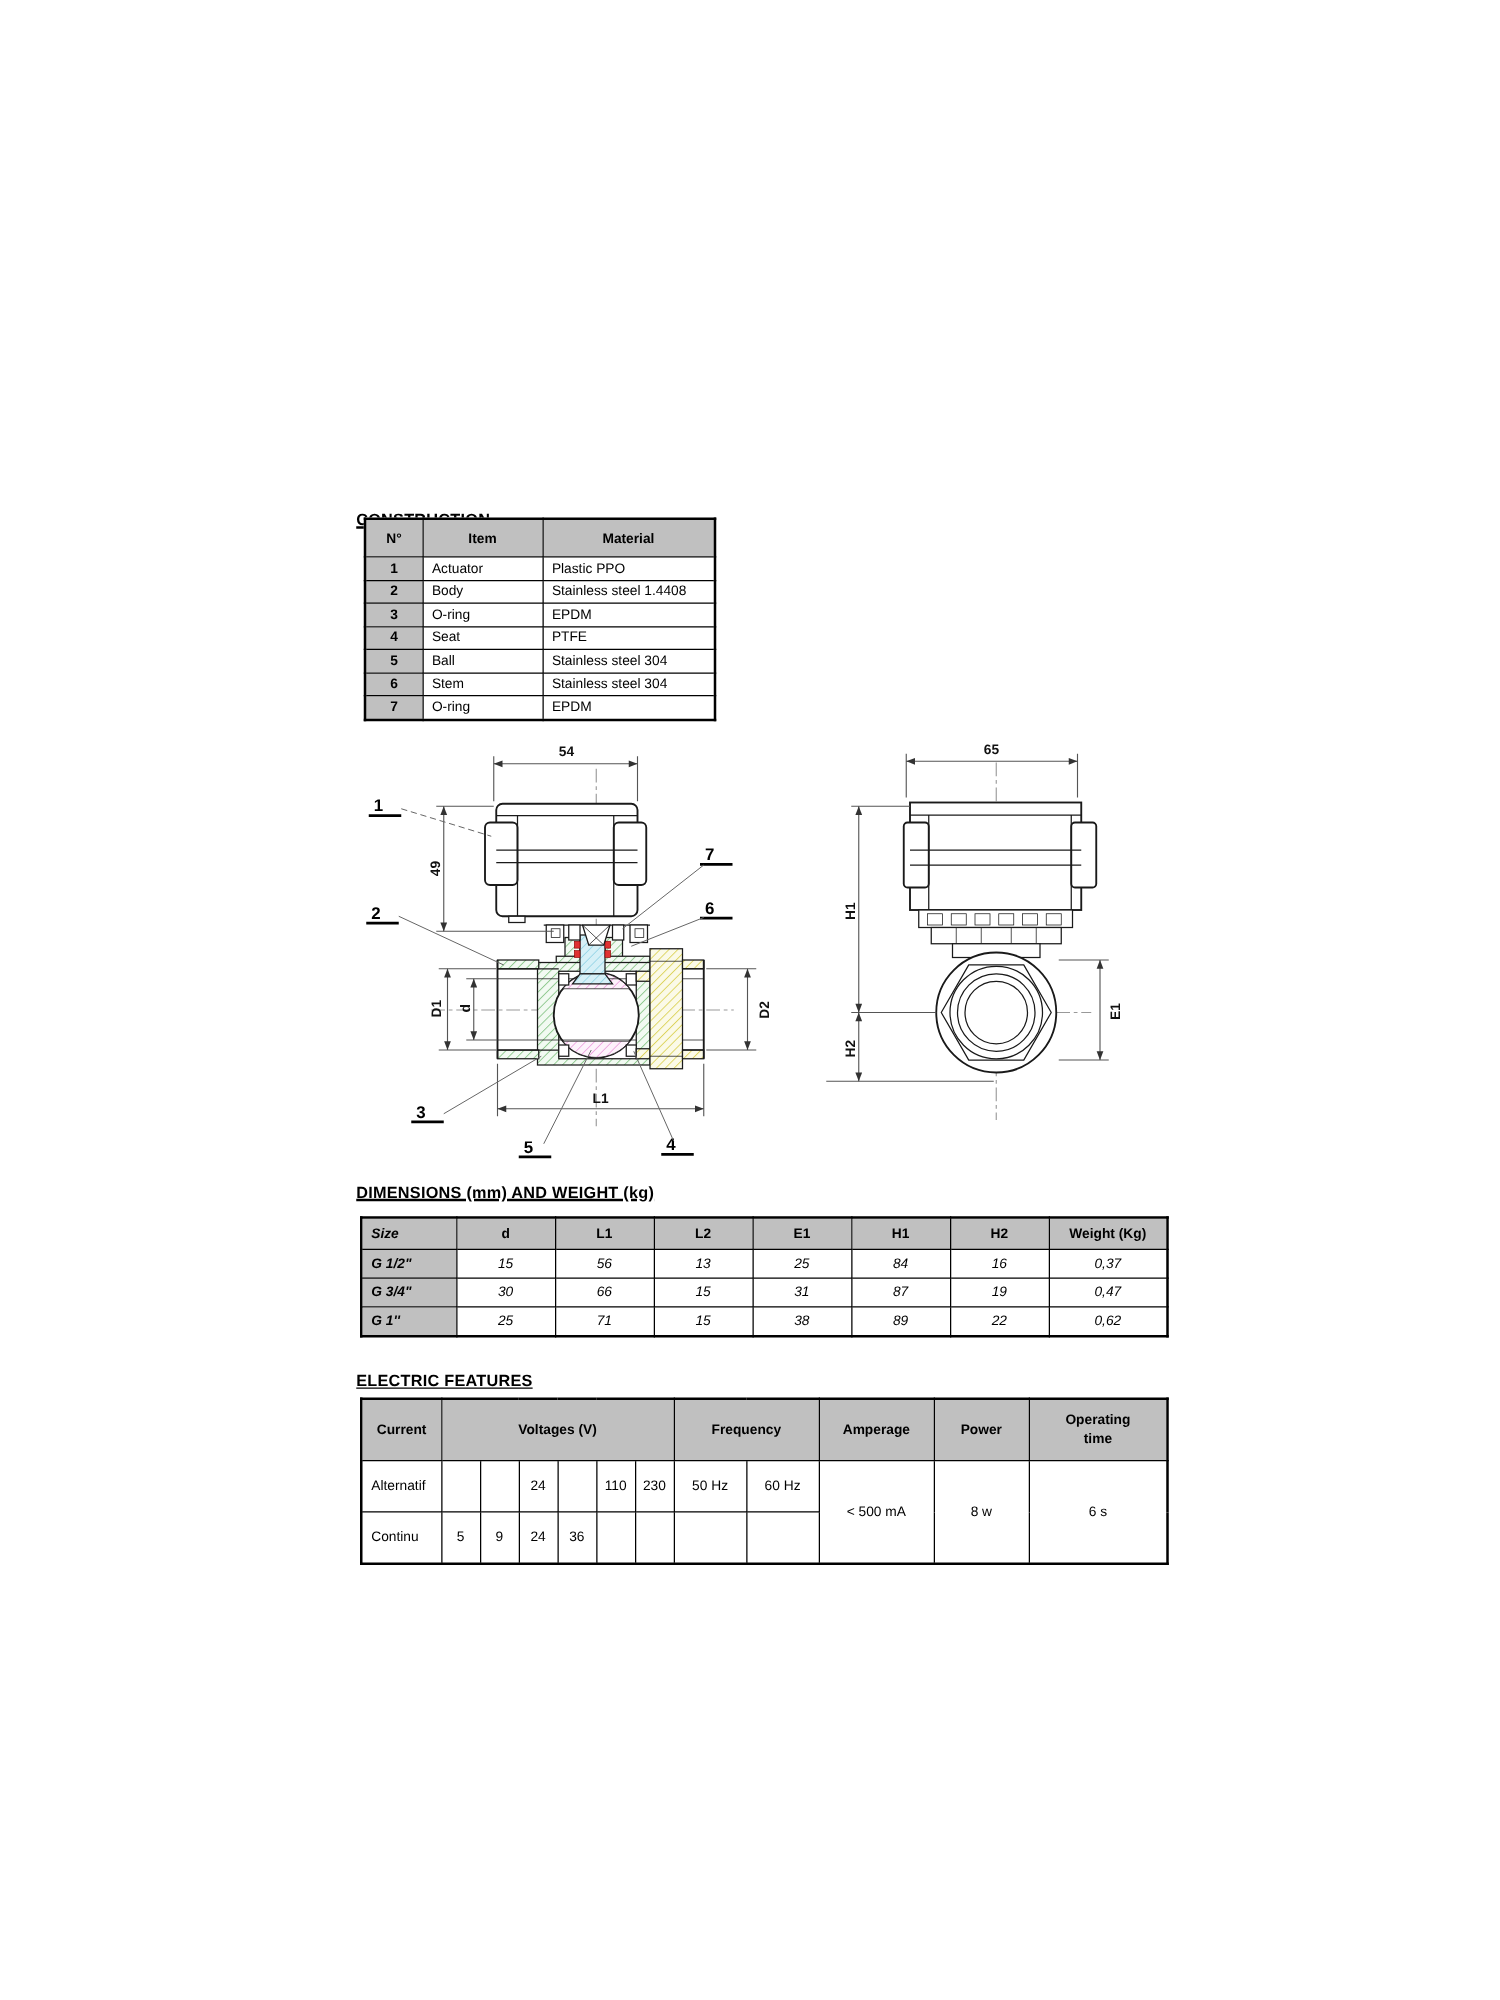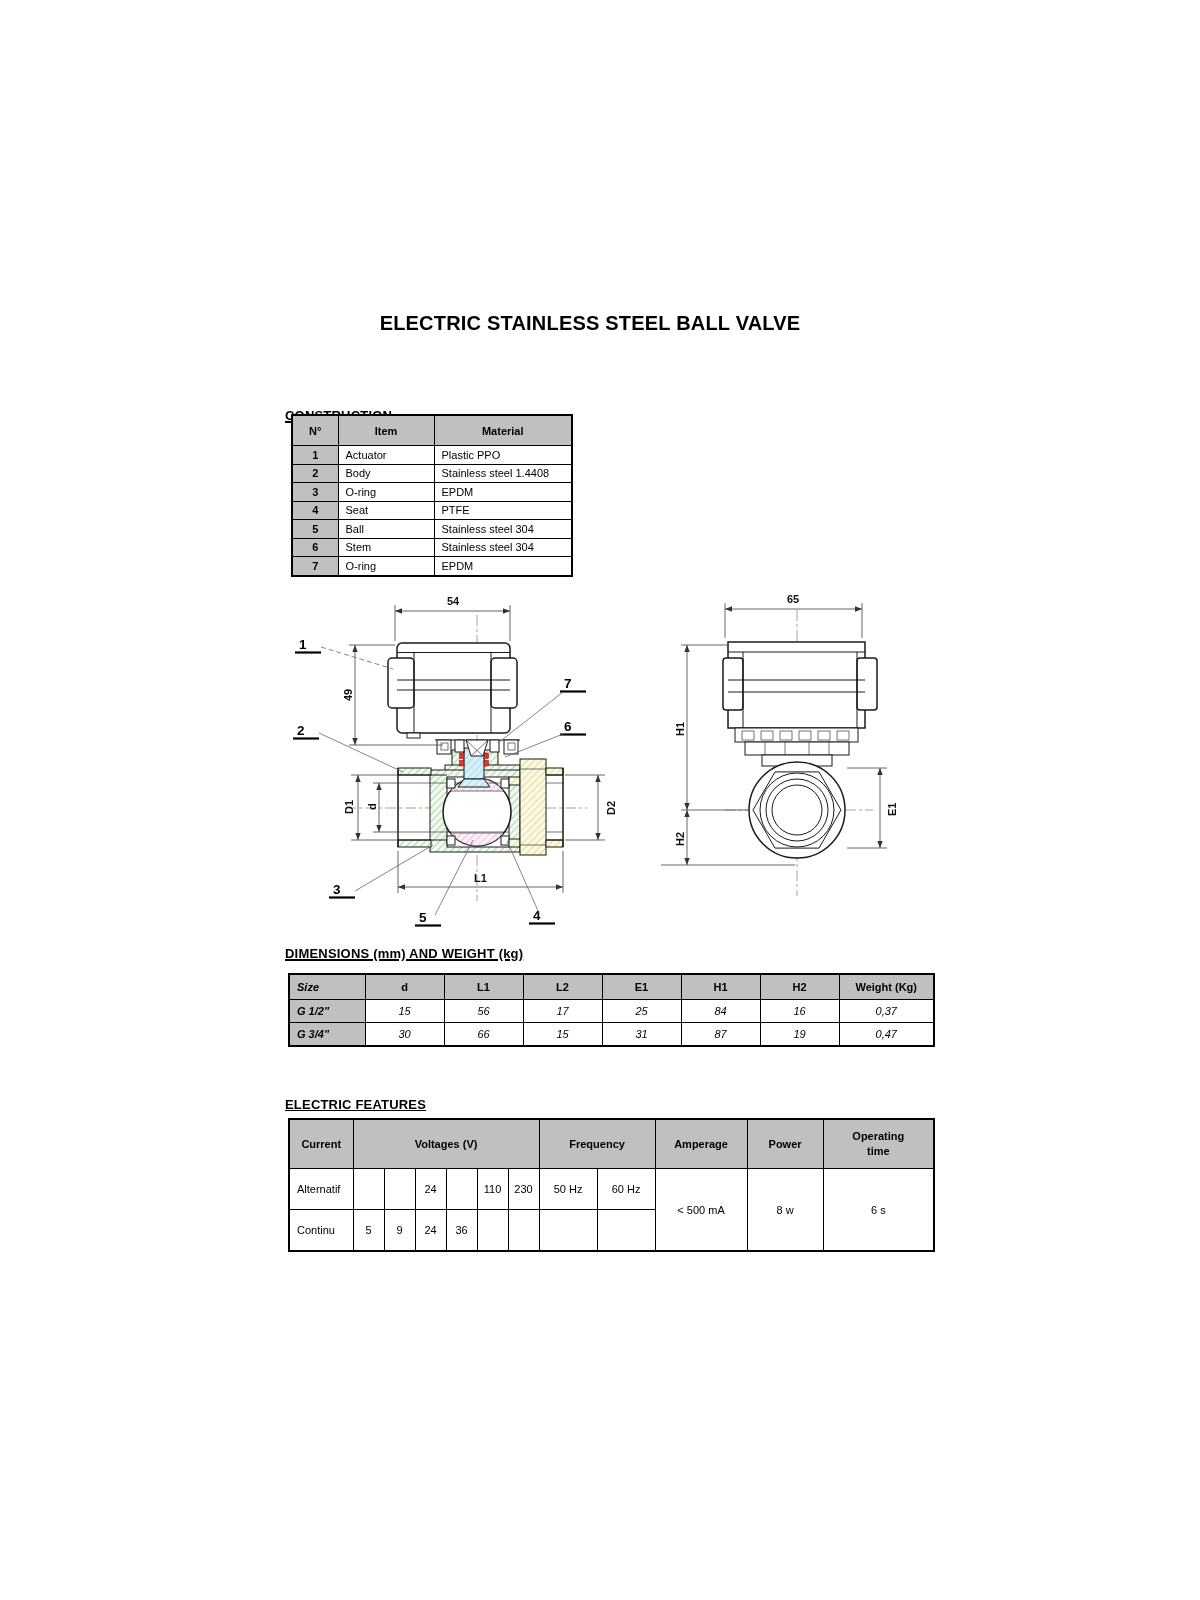--- a/index.html
+++ b/index.html
@@ -39,21 +39,20 @@
   .dtx{font-size:11px;font-weight:bold;fill:#111;}
   .ltx{font-size:13.5px;font-weight:bold;fill:#000;}
   .ul{stroke:#000;stroke-width:2.2;}
   .ar{fill:#333;stroke:none;}
 </style>
 </head>
 <body>
 
 <div class="page">
 
-  <div class="title">ELECTRIC STAINLESS STEEL BALL VALVE</div>
 
   <div class="sect" style="top:369px;left:285px;margin-top:39px;">CONSTRUCTION</div>
 
   <table class="tbl ct" style="top:414px;left:291px;width:280px;">
     <colgroup>
         <col style="width:46px">
         <col style="width:96px">
         <col style="width:138px">
       </colgroup>
     <tbody>
@@ -377,35 +376,45 @@
       <th>L2</th>
       <th>E1</th>
       <th>H1</th>
       <th>H2</th>
       <th>Weight (Kg)</th>
     </tr>
     <tr>
       <th class="size">G 1/2"</th>
       <td>15</td>
       <td>56</td>
-      <td>17</td>
+      <td>13</td>
       <td>25</td>
       <td>84</td>
       <td>16</td>
       <td>0,37</td>
     </tr>
     <tr>
       <th class="size">G 3/4"</th>
       <td>30</td>
       <td>66</td>
       <td>15</td>
       <td>31</td>
       <td>87</td>
       <td>19</td>
       <td>0,47</td>
+    </tr>
+    <tr>
+      <th class="size">G 1''</th>
+      <td>25</td>
+      <td>71</td>
+      <td>15</td>
+      <td>38</td>
+      <td>89</td>
+      <td>22</td>
+      <td>0,62</td>
     </tr>
   </tbody>
     </table>
 
   <div class="sect" style="top:1097px;left:285px;text-decoration:underline;">ELECTRIC FEATURES</div>
 
   <table class="tbl et" style="top:1118px;left:288px;width:645px;padding-left:32px;">
     <colgroup>
       <col style="width:64px">
         <col style="width:31px">

